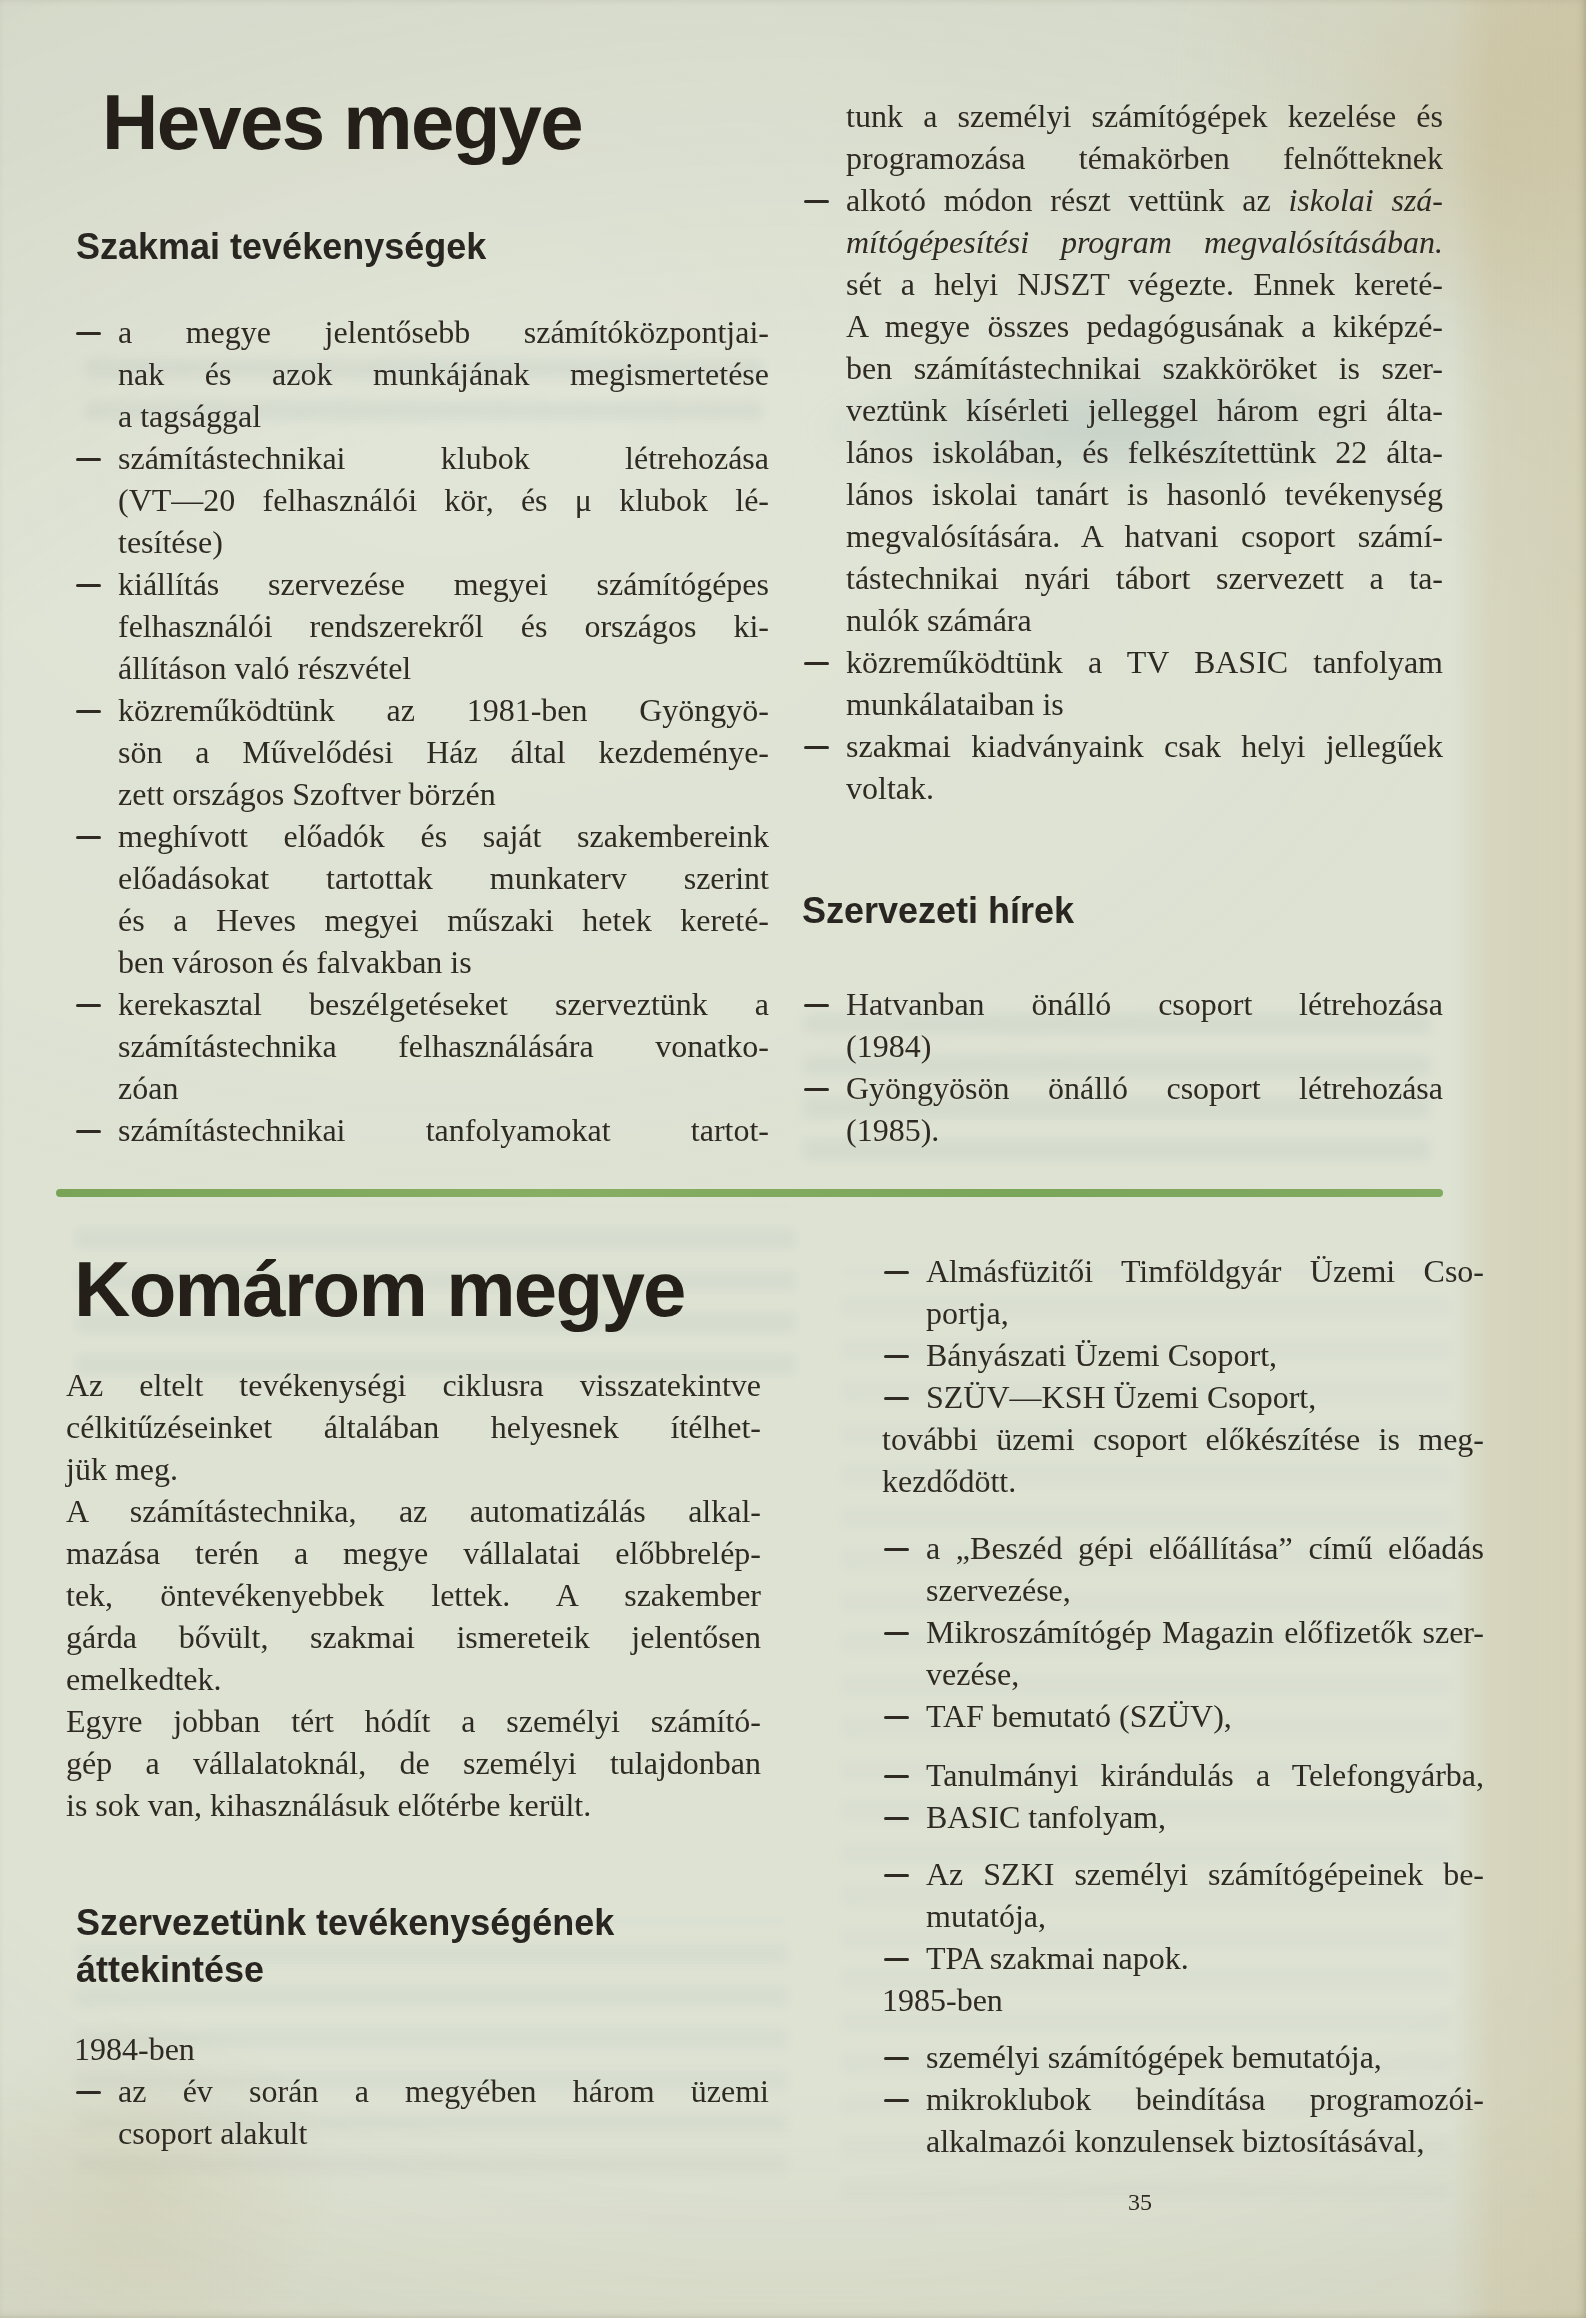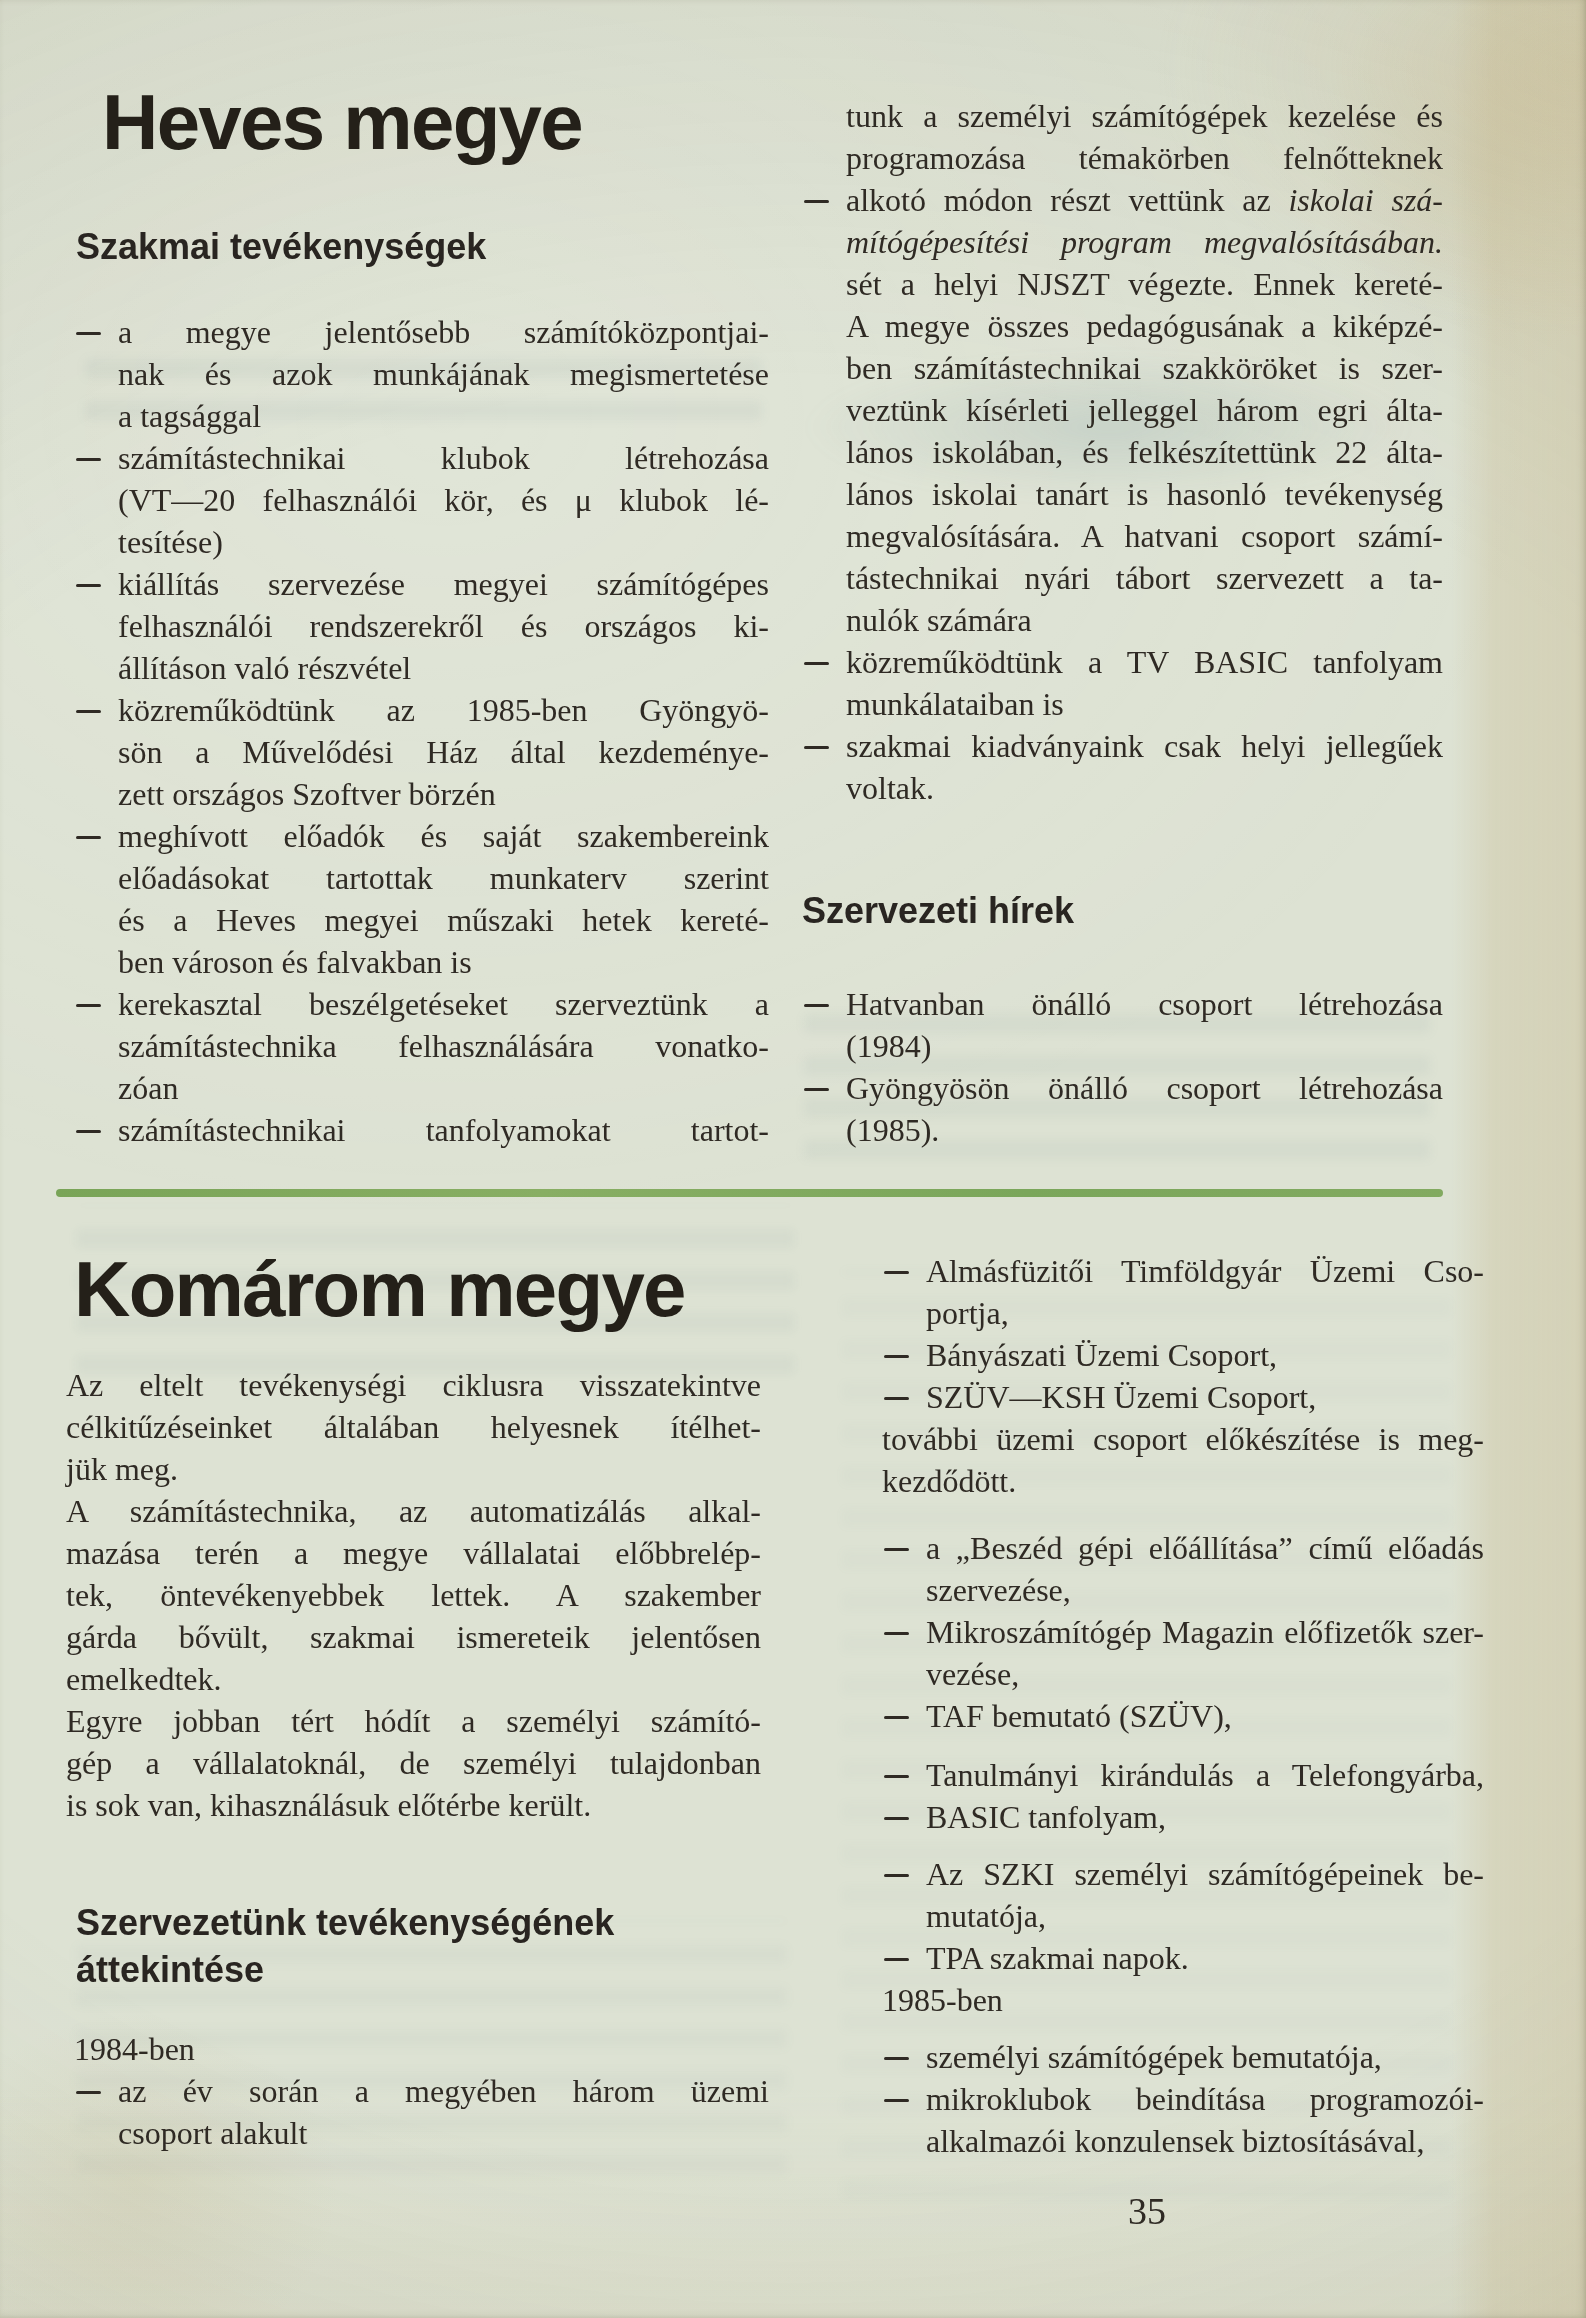--- a/index.html
+++ b/index.html
@@ -37,21 +37,21 @@
     position:absolute;left:1.7px;top:21px;width:25px;height:3.4px;
     background:#2f2a24;border-radius:1.7px;
   }
   .divider{
     position:absolute;left:56px;top:1189px;width:1387px;height:7.6px;
     background:linear-gradient(90deg,#79a457,#88ae63 35%,#7aa65a 70%,#82aa60);
     border-radius:4.2px;
   }
   .pagenum{
     position:absolute;left:1128px;top:2189px;
-    font-size:38px;color:#2f2a24;
+    font-size:24px;color:#2f2a24;
   }
   .ghost{
     position:absolute;pointer-events:none;filter:blur(5px);
     background:repeating-linear-gradient(0deg, rgba(104,132,136,.14) 0 18.6px, rgba(0,0,0,0) 18.6px 42px);
   }
   .ghost.blob{
     background:radial-gradient(closest-side, rgba(112,146,150,.20), rgba(112,146,150,0));
     filter:blur(8.5px);
   }
   .stain{
@@ -81,21 +81,21 @@
   <div class="textcol" style="left:74px;top:311px;width:695px;">
       <div class="tline just ind"><span class="dash"></span><span>a megye jelentősebb számítóközpontjai-</span></div>
       <div class="tline just ind"><span>nak és azok munkájának megismertetése</span></div>
       <div class="tline ind"><span>a tagsággal</span></div>
       <div class="tline just ind"><span class="dash"></span><span>számítástechnikai klubok létrehozása</span></div>
       <div class="tline just ind"><span>(VT—20 felhasználói kör, és μ klubok lé-</span></div>
       <div class="tline ind"><span>tesítése)</span></div>
       <div class="tline just ind"><span class="dash"></span><span>kiállítás szervezése megyei számítógépes</span></div>
       <div class="tline just ind"><span>felhasználói rendszerekről és országos ki-</span></div>
       <div class="tline ind"><span>állításon való részvétel</span></div>
-      <div class="tline just ind"><span class="dash"></span><span>közreműködtünk az 1985-ben Gyöngyö-</span></div>
+      <div class="tline just ind"><span class="dash"></span><span>közreműködtünk az 1981-ben Gyöngyö-</span></div>
       <div class="tline just ind"><span>sön a Művelődési Ház által kezdeménye-</span></div>
       <div class="tline ind"><span>zett országos Szoftver börzén</span></div>
       <div class="tline just ind"><span class="dash"></span><span>meghívott előadók és saját szakembereink</span></div>
       <div class="tline just ind"><span>előadásokat tartottak munkaterv szerint</span></div>
       <div class="tline just ind"><span>és a Heves megyei műszaki hetek kereté-</span></div>
       <div class="tline ind"><span>ben városon és falvakban is</span></div>
       <div class="tline just ind"><span class="dash"></span><span>kerekasztal beszélgetéseket szerveztünk a</span></div>
       <div class="tline just ind"><span>számítástechnika felhasználására vonatko-</span></div>
       <div class="tline ind"><span>zóan</span></div>
       <div class="tline just ind"><span class="dash"></span><span>számítástechnikai tanfolyamokat tartot-</span></div>

